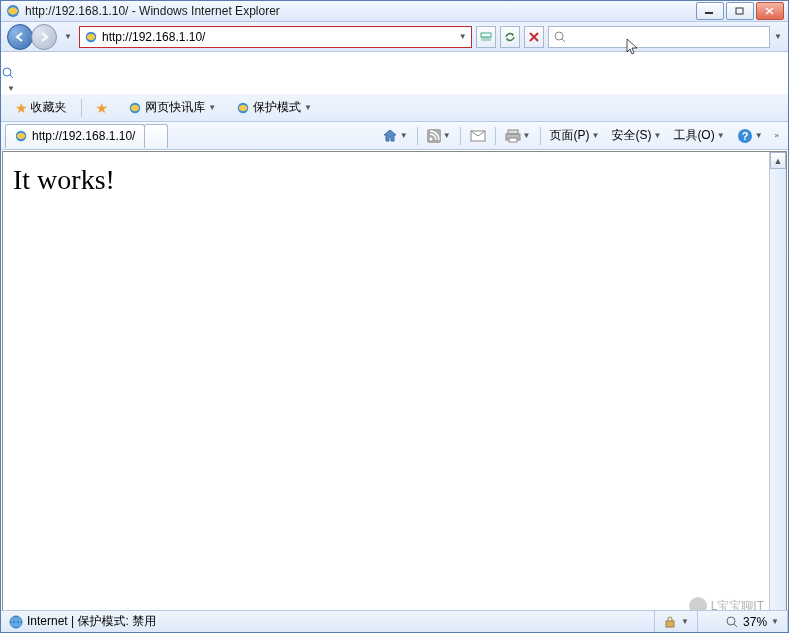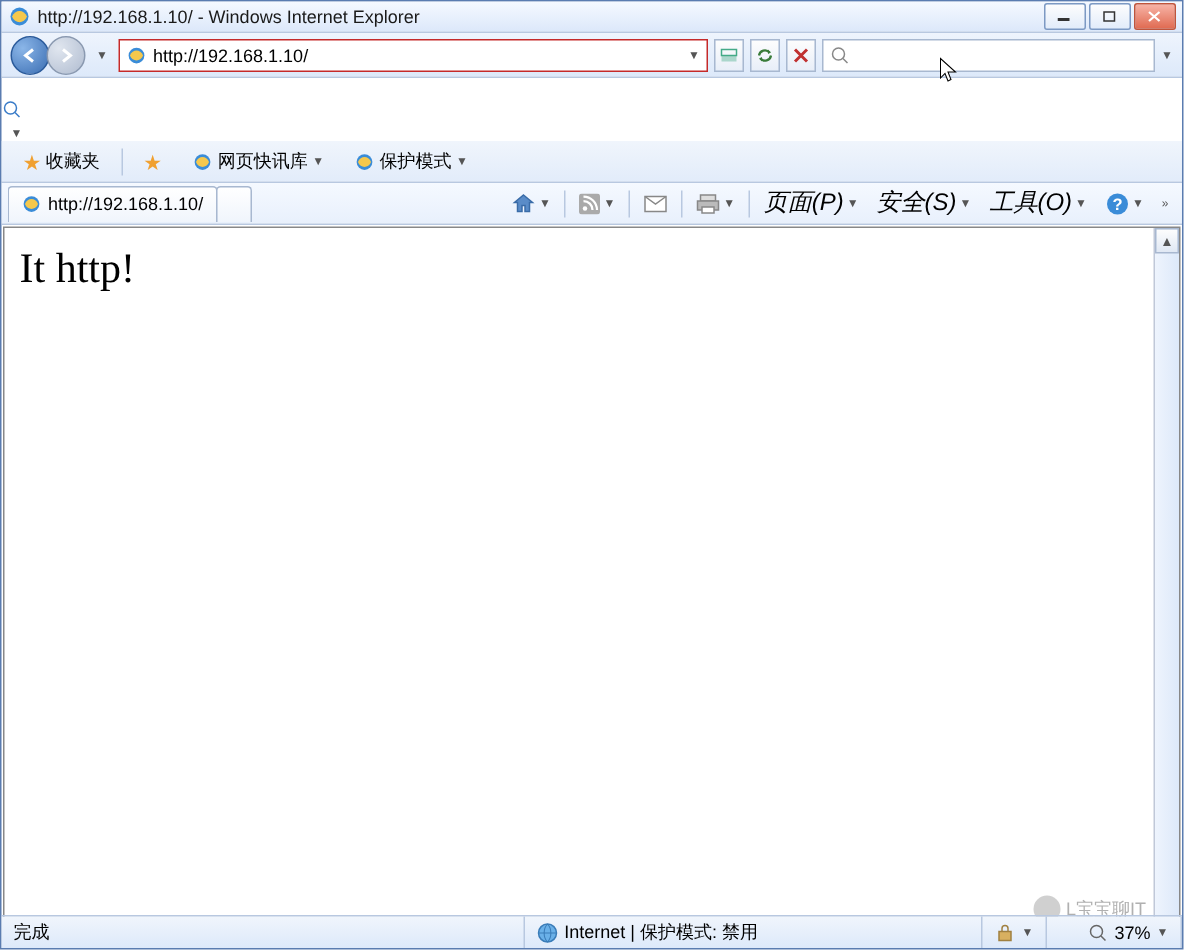--- a/index.html
+++ b/index.html
@@ -30,21 +30,21 @@
 .favbtn { display:flex; align-items:center; gap:3px; padding:2px 6px; cursor:pointer; }
 .favstar { color:#f0a030; font-size:14px; }
 .sep { width:1px; height:18px; background:#b8c8e0; }
 
 
 .cmdbar { height: 28px; background: linear-gradient(#f5f9ff,#e8f0fc); display:flex; align-items:center; padding: 2px 4px; border-bottom:1px solid #b8c8e0; }
 .tab { height: 24px; background:linear-gradient(#fff,#f0f5fc); border:1px solid #a8b8d0; border-bottom:none; border-radius:3px 3px 0 0; display:flex; align-items:center; padding:0 8px; gap:4px; min-width:140px; cursor:pointer; }
 .tab.small { min-width:24px; padding:0 4px; margin-left: -1px; }
 .cmds { margin-left:auto; display:flex; align-items:center; gap:2px; }
 .cmdbtn { height:22px; padding:0 4px; display:flex; align-items:center; gap:2px; cursor:pointer; border:1px solid transparent; }
-.cmdbtn .lbl { font-size:16px;font-style:italic; }
+.cmdbtn .lbl { font-size:12px; }
 .drop { font-size:8px; color:#555; }
 .vsep { width:1px; height:18px; background:#b8c8e0; margin:0 2px; }
 
 
 .content { position:relative; height: calc(633px - 28px - 30px - 28px - 28px - 22px - 2px); background:#fff; border:1px solid #888; margin:1px; overflow:auto; }
 .content .pagebody { padding: 12px 10px; font-family: "Times New Roman", serif; font-size: 28px; }
 .vscroll { position:absolute; right:0; top:0; bottom:0; width:17px; background:linear-gradient(90deg,#eef4fd,#dde9fa); border-left:1px solid #c0c8d8; }
 .vscroll .arrow { height:17px; background:linear-gradient(#fdfdfd,#e0e8f4); border:1px solid #a8b8d0; display:flex; align-items:center; justify-content:center; font-size:9px; color:#555; cursor:pointer; }
 
 
@@ -264,36 +264,33 @@
       <span class="drop">▼</span>
     </div>
     <div class="cmdbtn">
       <span class="drop">»</span>
     </div>
   </div>
 </div>
 
 
 <div class="content">
-  <div class="pagebody">It http!</div>
+  <div class="pagebody">It works!</div>
   <div class="vscroll">
     <div class="arrow">▲</div>
 
   </div>
   <div class="watermark">
     <span class="wico"></span>
     <span>L宝宝聊IT</span>
   </div>
 </div>
 
 
 <div class="statusbar">
-  <div class="sec first">
-    <span>完成</span>
-  </div>
   <div class="sec mid">
     <span>
         <svg width="14" height="14">
           <circle cx="7" cy="7" r="6" fill="#6ab0e8" stroke="#3a7cb8"></circle>
           <path d="M1 7h12M7 1c3 3 3 9 0 12M7 1c-3 3-3 9 0 12" fill="none" stroke="#3a7cb8" stroke-width="0.7"></path>
         </svg>
       </span>
     <span>Internet | 保护模式: 禁用</span>
   </div>
   <div class="sec">

